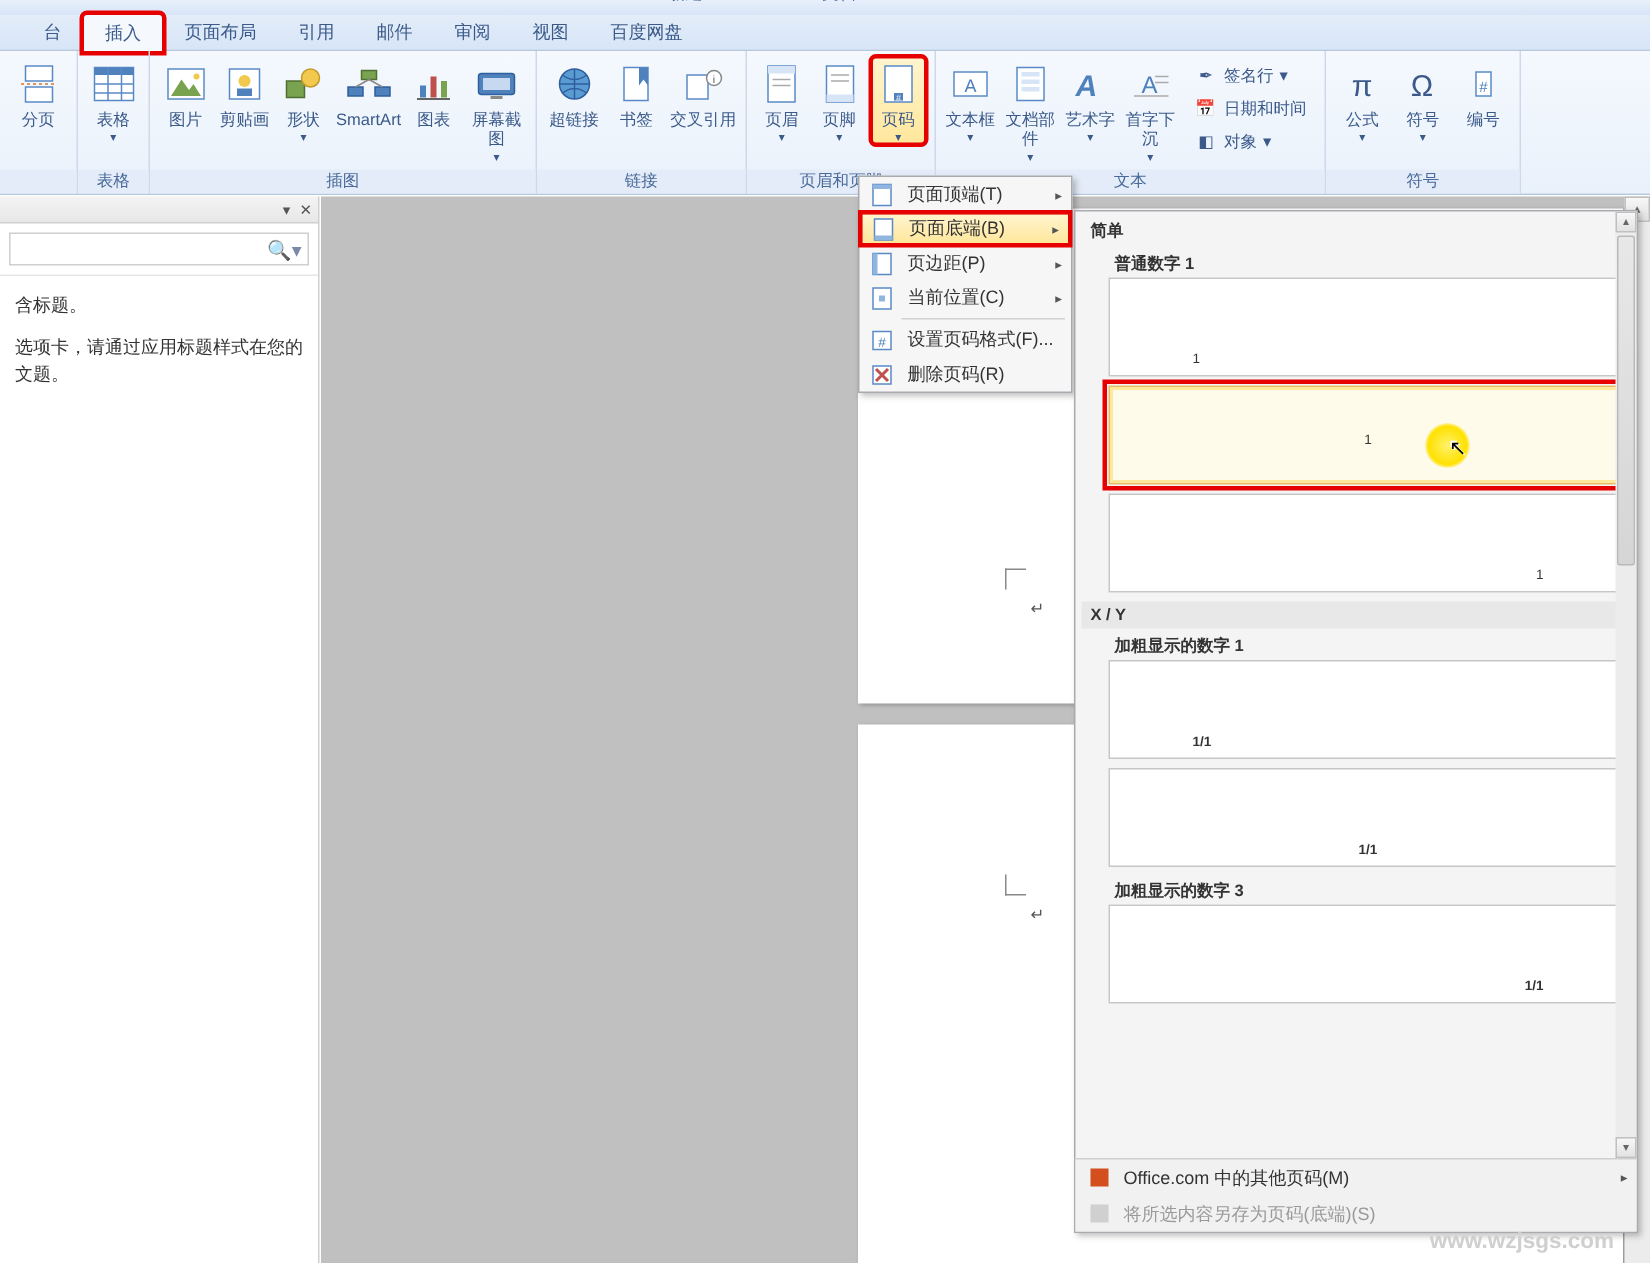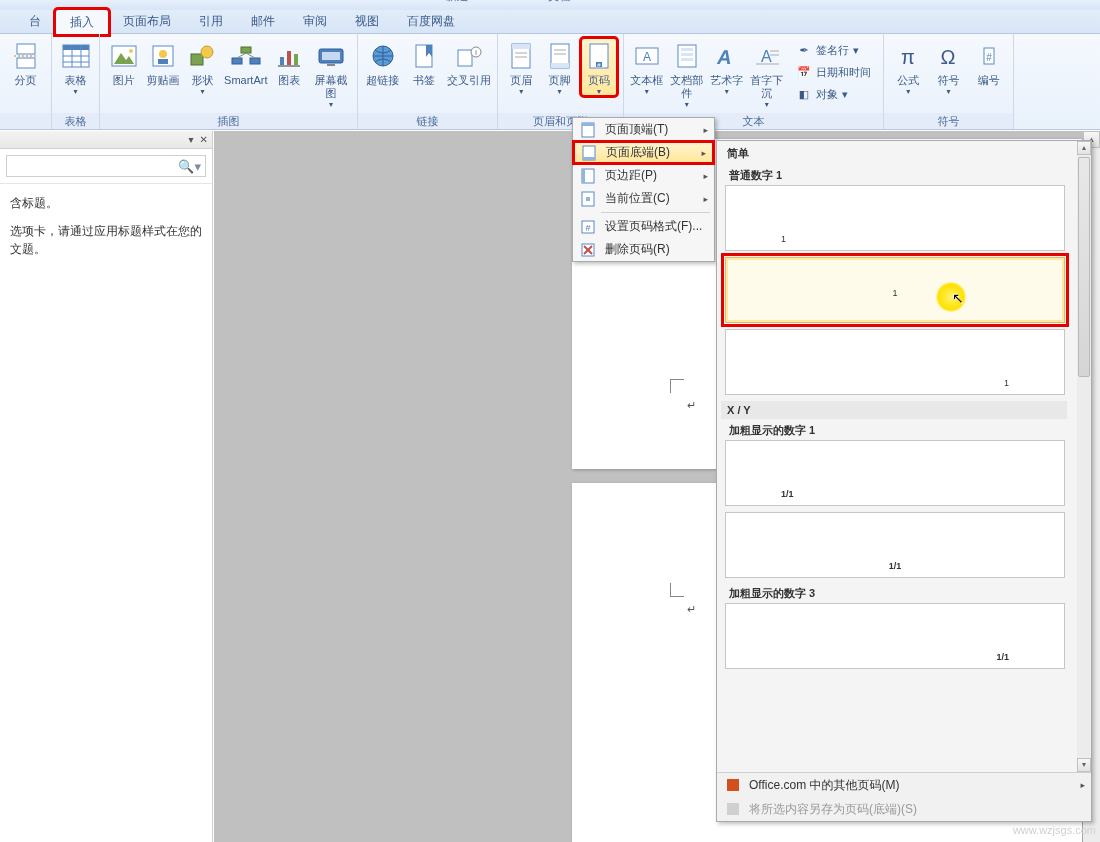--- a/index.html
+++ b/index.html
@@ -46,23 +46,23 @@
 
 .menu1 { position: absolute; left: 572px; top: 117px; width: 143px; background: #f6f6f6; border: 1px solid #a7abb0; box-shadow: 2px 2px 4px rgba(0,0,0,0.25); }
 .menu1 .mi { display: flex; align-items: center; height: 23px; padding: 0 6px; gap: 8px; font-size: 12px; color: #333; cursor: pointer; position: relative; }
 .menu1 .mi .mi-ic { width: 18px; height: 18px; display: flex; align-items: center; justify-content: center; }
 .menu1 .mi .arrow { position: absolute; right: 6px; font-size: 9px; color: #555; }
 .menu1 .mi.hover { background: linear-gradient(#fff4cf,#ffe79b); border: 1px solid #e5b96b; height: 21px; margin: 1px; padding: 0 5px; }
 .menu1 .sep { height: 1px; background: #d0d0d0; margin: 2px 4px 2px 28px; }
 
 
 .gallery { position: absolute; left: 716px; top: 140px; width: 376px; bottom: 20px; background: #f4f4f4; border: 1px solid #a7abb0; box-shadow: 2px 2px 4px rgba(0,0,0,0.25); display: flex; flex-direction: column; }
-.gallery-scroll { flex: 1; overflow: hidden; position: relative; padding-left: 4px; padding-right: 24px; }
+.gallery-scroll { flex: 1; overflow: hidden; position: relative; padding-left: 4px; padding-right: 4px; }
 .gal-sec { font-size: 11px; font-weight: bold; color: #333; padding: 3px 6px; margin-top: 2px; }
-.gal-item { margin: 2px 2px 6px 4px; }
+.gal-item { margin: 2px 2px 6px 18px; }
 .gal-item .cap { font-size: 11px; font-weight: bold; color: #333; padding: 2px 4px; }
 .gal-item .prev { background: #fff; border: 1px solid #c6c6c6; height: 66px; position: relative; }
 .gal-item .prev .num { position: absolute; font-size: 9px; color: #333; }
 .gal-item.hover .cap { background: linear-gradient(#fff3c9,#ffe79b); }
 .gal-item.hover .prev { border: 1px solid #e5b96b; background: #fffbea; box-shadow: inset 0 0 0 2px #ffe79b; }
 .gal-item.hl-red { outline: 3px solid #e60000; outline-offset: 1px; }
 .cursor-spot { position: absolute; width: 30px; height: 30px; border-radius: 50%; background: radial-gradient(circle, #fff26a 0%, #ffe100 60%, rgba(255,225,0,0) 75%); }
 .cursor-arrow { position: absolute; font-size: 14px; color: #000; text-shadow: 1px 1px 0 #fff, -1px -1px 0 #fff; }
 .gallery-foot { border-top: 1px solid #cfcfcf; background: #f1f1f1; }
 .gf-item { display: flex; align-items: center; height: 24px; padding: 0 8px; gap: 8px; font-size: 12px; color: #333; cursor: pointer; position: relative; text-align: center; }
@@ -70,21 +70,21 @@
 .gf-item .arrow { position: absolute; right: 6px; font-size: 9px; color: #555; }
 .gf-item .gf-ic { width: 16px; height: 16px; display: flex; align-items: center; justify-content: center; }
 .g-scrollbar { position: absolute; right: 0; top: 0; bottom: 0; width: 14px; background: #ececec; }
 .g-sb-btn { height: 14px; background: linear-gradient(#f7f7f7,#e2e2e2); border: 1px solid #c0c0c0; font-size: 8px; text-align: center; line-height: 12px; color: #666; }
 .g-sb-thumb { position: absolute; left: 1px; right: 1px; top: 16px; height: 220px; background: linear-gradient(#e8e8e8,#d5d5d5); border: 1px solid #b9b9b9; border-radius: 2px; }
 
 
 .v-scrollbar { position: absolute; right: 0; top: 131px; width: 17px; bottom: 0; background: #ececec; }
 .v-sb-btn { height: 17px; background: linear-gradient(#f7f7f7,#e2e2e2); border: 1px solid #c0c0c0; font-size: 9px; text-align: center; line-height: 15px; color: #666; }
 
-.watermark { position: absolute; right: 4px; bottom: 6px; font-size: 11px; color: #cfcfcf; font-family: Arial; }
+.watermark { position: absolute; right: 24px; bottom: 6px; font-size: 15px; color: #cfcfcf; font-family: Arial; font-weight: bold; }
 
 
 svg { display: block; }
 .active-pn { outline: 3px solid #e60000; outline-offset: -1px; background: linear-gradient(#fff4cf,#ffe79b); border-radius: 3px; }
 </style>
 </head>
 <body>
 
 <div class="title-bar"><span>新建 Microsoft Word 文档 - Microsoft Word</span></div>
 

